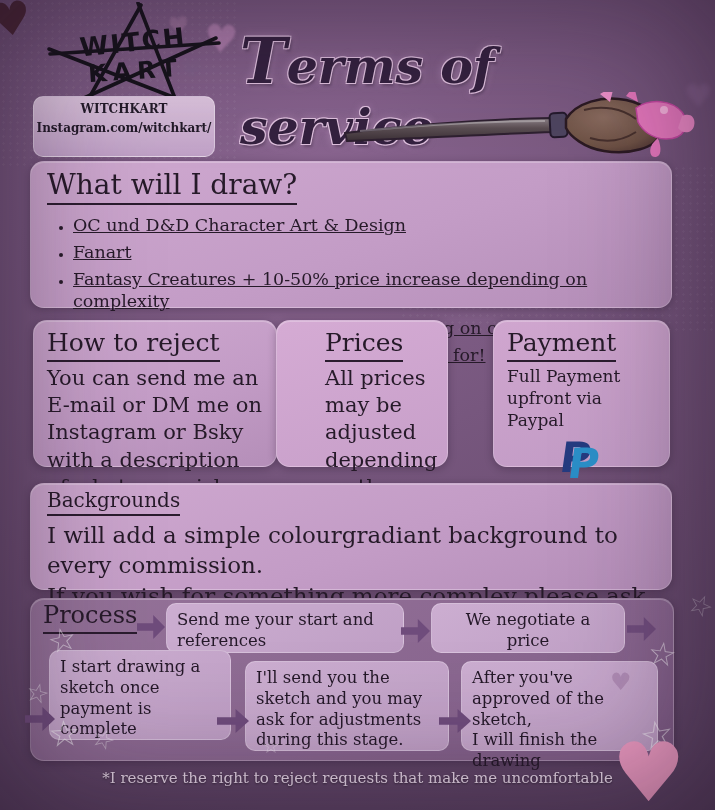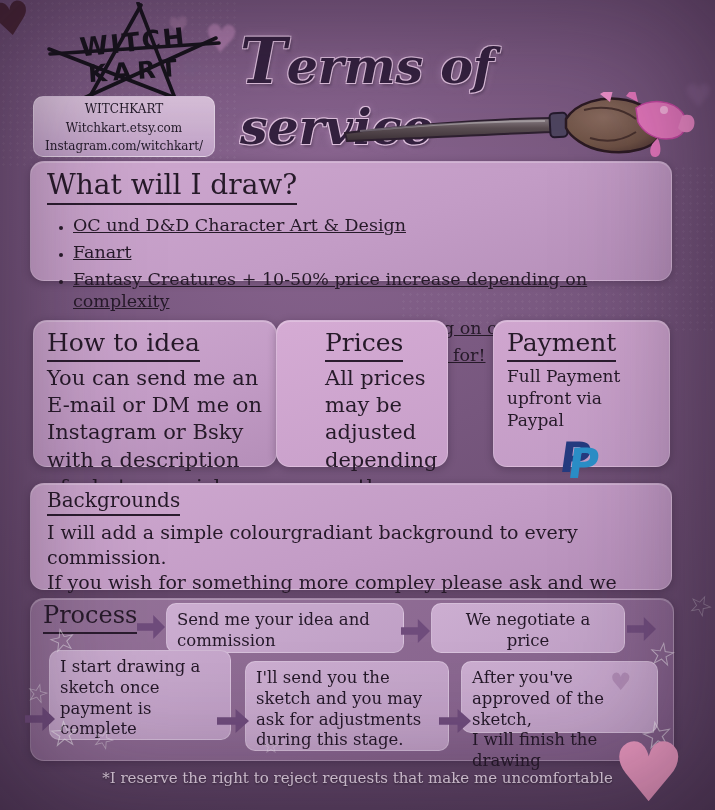--- a/index.html
+++ b/index.html
@@ -16,21 +16,21 @@
   .heart,.star{position:absolute;line-height:1;pointer-events:none;font-family:"DejaVu Sans",sans-serif;}
   .heart::before{content:"♥";}
   .star::before{content:"☆";color:rgba(255,255,255,1);}
 
   
   .logo-star{position:absolute;left:46px;top:2px;}
   .contact{
     position:absolute;left:33px;top:96px;width:180px;height:56px;
     background:linear-gradient(180deg,#dcc4dd,#bfa0c6);
     border:1px solid rgba(255,255,255,.35);border-radius:10px;
-    text-align:center;font-weight:normal;font-size:12px;line-height:1.55;
+    text-align:center;font-weight:bold;font-size:12px;line-height:1.55;
     color:#221a28;padding-top:3px;
   }
   
   .title{
     position:absolute;left:240px;top:24px;width:400px;
     font-size:49px;font-style:italic;font-weight:bold;letter-spacing:0px;
     color:#34213f;
     text-shadow:-1px -1px 0 #dfc0de,1px -1px 0 #dfc0de,-1px 1px 0 #dfc0de,1px 1px 0 #dfc0de,
       0 0 10px rgba(235,195,235,.35),2px 3px 3px rgba(20,10,25,.35);
   }
@@ -41,36 +41,36 @@
   .panel{
     position:absolute;border-radius:14px;
     background:linear-gradient(160deg,#cfa9d0 0%,#c39cc6 55%,#b48eb8 100%);
     border:1px solid rgba(255,255,255,.22);
     box-shadow:inset 0 1px 0 rgba(255,255,255,.25), 0 2px 8px rgba(25,12,30,.28);
   }
   .heading{font-size:27px;line-height:1.15;}
   .heading .u{display:inline-block;border-bottom:2px solid #2a1c2e;padding-bottom:2px;}
   .body-text{font-size:18px;line-height:1.3;margin-top:5px;}
 
-  .panel-draw{left:30px;top:161px;width:642px;height:120px;padding:7px 16px;box-sizing:border-box;}
+  .panel-draw{left:30px;top:161px;width:642px;height:147px;padding:7px 16px;box-sizing:border-box;}
   .panel-draw .heading{font-size:28px;}
   .panel-draw ul{margin:9px 0 0 0;padding-left:26px;list-style:disc;text-decoration:underline;}
   .panel-draw li{font-size:17.5px;line-height:1.3;margin-bottom:4px;}
   .panel-draw li::marker{font-size:.7em;}
 
   .col{top:320px;height:147px;padding:8px 13px;box-sizing:border-box;}
   .col-how{left:33px;width:244px;}
   .col-prices{left:276px;width:172px;background:linear-gradient(160deg,#d5abd4,#c79fc9);padding-left:48px;}
   .col-payment{left:493px;width:177px;background:linear-gradient(160deg,#d0a6cf,#c09ac4);}
   .col .heading{font-size:25px;}
   .col .body-text{font-size:21px;margin-top:3px;}
 
   .panel-bgs{left:30px;top:483px;width:642px;height:107px;padding:5px 16px;box-sizing:border-box;}
   .panel-bgs .heading{font-size:20px;}
-  .panel-bgs .body-text{font-size:19px;margin-top:4px;line-height:1.32;}
+  .panel-bgs .body-text{font-size:23px;margin-top:4px;line-height:1.32;}
 
   .panel-process{
     left:30px;top:598px;width:642px;height:161px;
     background:linear-gradient(155deg,#957399 0%,#8a6790 60%,#7e5c85 100%);
     overflow:visible;
   }
   .process-heading{position:absolute;left:12px;top:3px;font-size:24px;}
   .p-box{
     position:absolute;border-radius:10px;
     background:linear-gradient(150deg,#ccaed1,#bf9fc5);
@@ -119,21 +119,20 @@
       <path d="M173,41 L4,52"></path>
       <path d="M3,47 L132,97"></path>
       <path d="M130,99 L92,1"></path>
     </g>
     <text x="88" y="49" text-anchor="middle" font-family="DejaVu Sans, sans-serif" font-weight="bold" font-size="26" fill="#15121a" letter-spacing="2" transform="rotate(-6 88 49)">WITCH</text>
     <text x="90" y="77" text-anchor="middle" font-family="DejaVu Sans, sans-serif" font-weight="bold" font-size="24" fill="#15121a" letter-spacing="6" transform="rotate(-4 90 77)">KART</text>
   </svg>
 
   <div class="contact">
     <div>WITCHKART</div>
-    <div>Witchkart.etsy.com</div>
     <div>Instagram.com/witchkart/</div>
   </div>
 
   <div class="title">Terms of service</div>
 
   <svg class="brush" width="405" height="80" viewBox="0 0 405 80">
     <defs>
       <linearGradient id="hgrad" x1="0" y1="0" x2="0" y2="1">
         <stop offset="0" stop-color="#8d8289"></stop>
           <stop offset="45%" stop-color="#5a4d52"></stop>
@@ -164,21 +163,21 @@
     <ul>
       <li>OC und D&amp;D Character Art &amp; Design</li>
       <li>Fanart</li>
       <li>Fantasy Creatures + 10-50% price increase depending on complexity</li>
       <li>NSFW + 10-50% price increase depending on complexity</li>
       <li>Please ask for anything else you may wish for!</li>
     </ul>
   </div>
 
   <div class="panel col col-how">
-    <div class="heading"><span class="u">How to idea</span></div>
+    <div class="heading"><span class="u">How to reject</span></div>
     <div class="body-text">You can send me an E-mail or DM me on Instagram or Bsky with a description of what you wish for.</div>
   </div>
 
   <div class="panel col col-prices">
     <div class="heading"><span class="u">Prices</span></div>
     <div class="body-text">All prices may be adjusted depending on the complexity!</div>
   </div>
 
   <div class="panel col col-payment">
     <div class="heading"><span class="u">Payment</span></div>
@@ -194,25 +193,25 @@
 
   <div class="panel panel-bgs">
     <div class="heading"><span class="u">Backgrounds</span></div>
     <div class="body-text">I will add a simple colourgradiant background to every commission.</div>
     <div class="body-text" style="margin-top:0;">If you wish for something more compley please ask and we can negotiate something.</div>
   </div>
 
   <div class="panel panel-process">
     <div class="heading process-heading"><span class="u">Process</span></div>
 
-    <div class="p-box" style="left:135px;top:4px;width:238px;height:50px;">Send me your idea and commission</div>
+    <div class="p-box" style="left:135px;top:4px;width:238px;height:50px;">Send me your start and references</div>
     <div class="p-box" style="left:400px;top:4px;width:194px;height:50px;text-align:center;">We negotiate a price</div>
     <div class="p-box" style="left:18px;top:51px;width:182px;height:90px;">I start drawing a sketch once payment is complete</div>
     <div class="p-box" style="left:214px;top:62px;width:204px;height:90px;">I'll send you the sketch and you may ask for adjustments during this stage.</div>
-    <div class="p-box" style="left:430px;top:62px;width:197px;height:72px;">After you've approved of the sketch,
+    <div class="p-box" style="left:430px;top:62px;width:197px;height:90px;">After you've approved of the sketch,
 I will finish the drawing</div>
 
     <div class="arrow" style="left:106px;top:16px;width:28px;"></div>
     <div class="arrow" style="left:370px;top:20px;width:29px;"></div>
     <div class="arrow" style="left:596px;top:18px;width:29px;"></div>
     <div class="arrow" style="left:-6px;top:108px;width:30px;"></div>
     <div class="arrow" style="left:186px;top:110px;width:32px;"></div>
     <div class="arrow" style="left:408px;top:110px;width:32px;"></div>
   </div>
 

